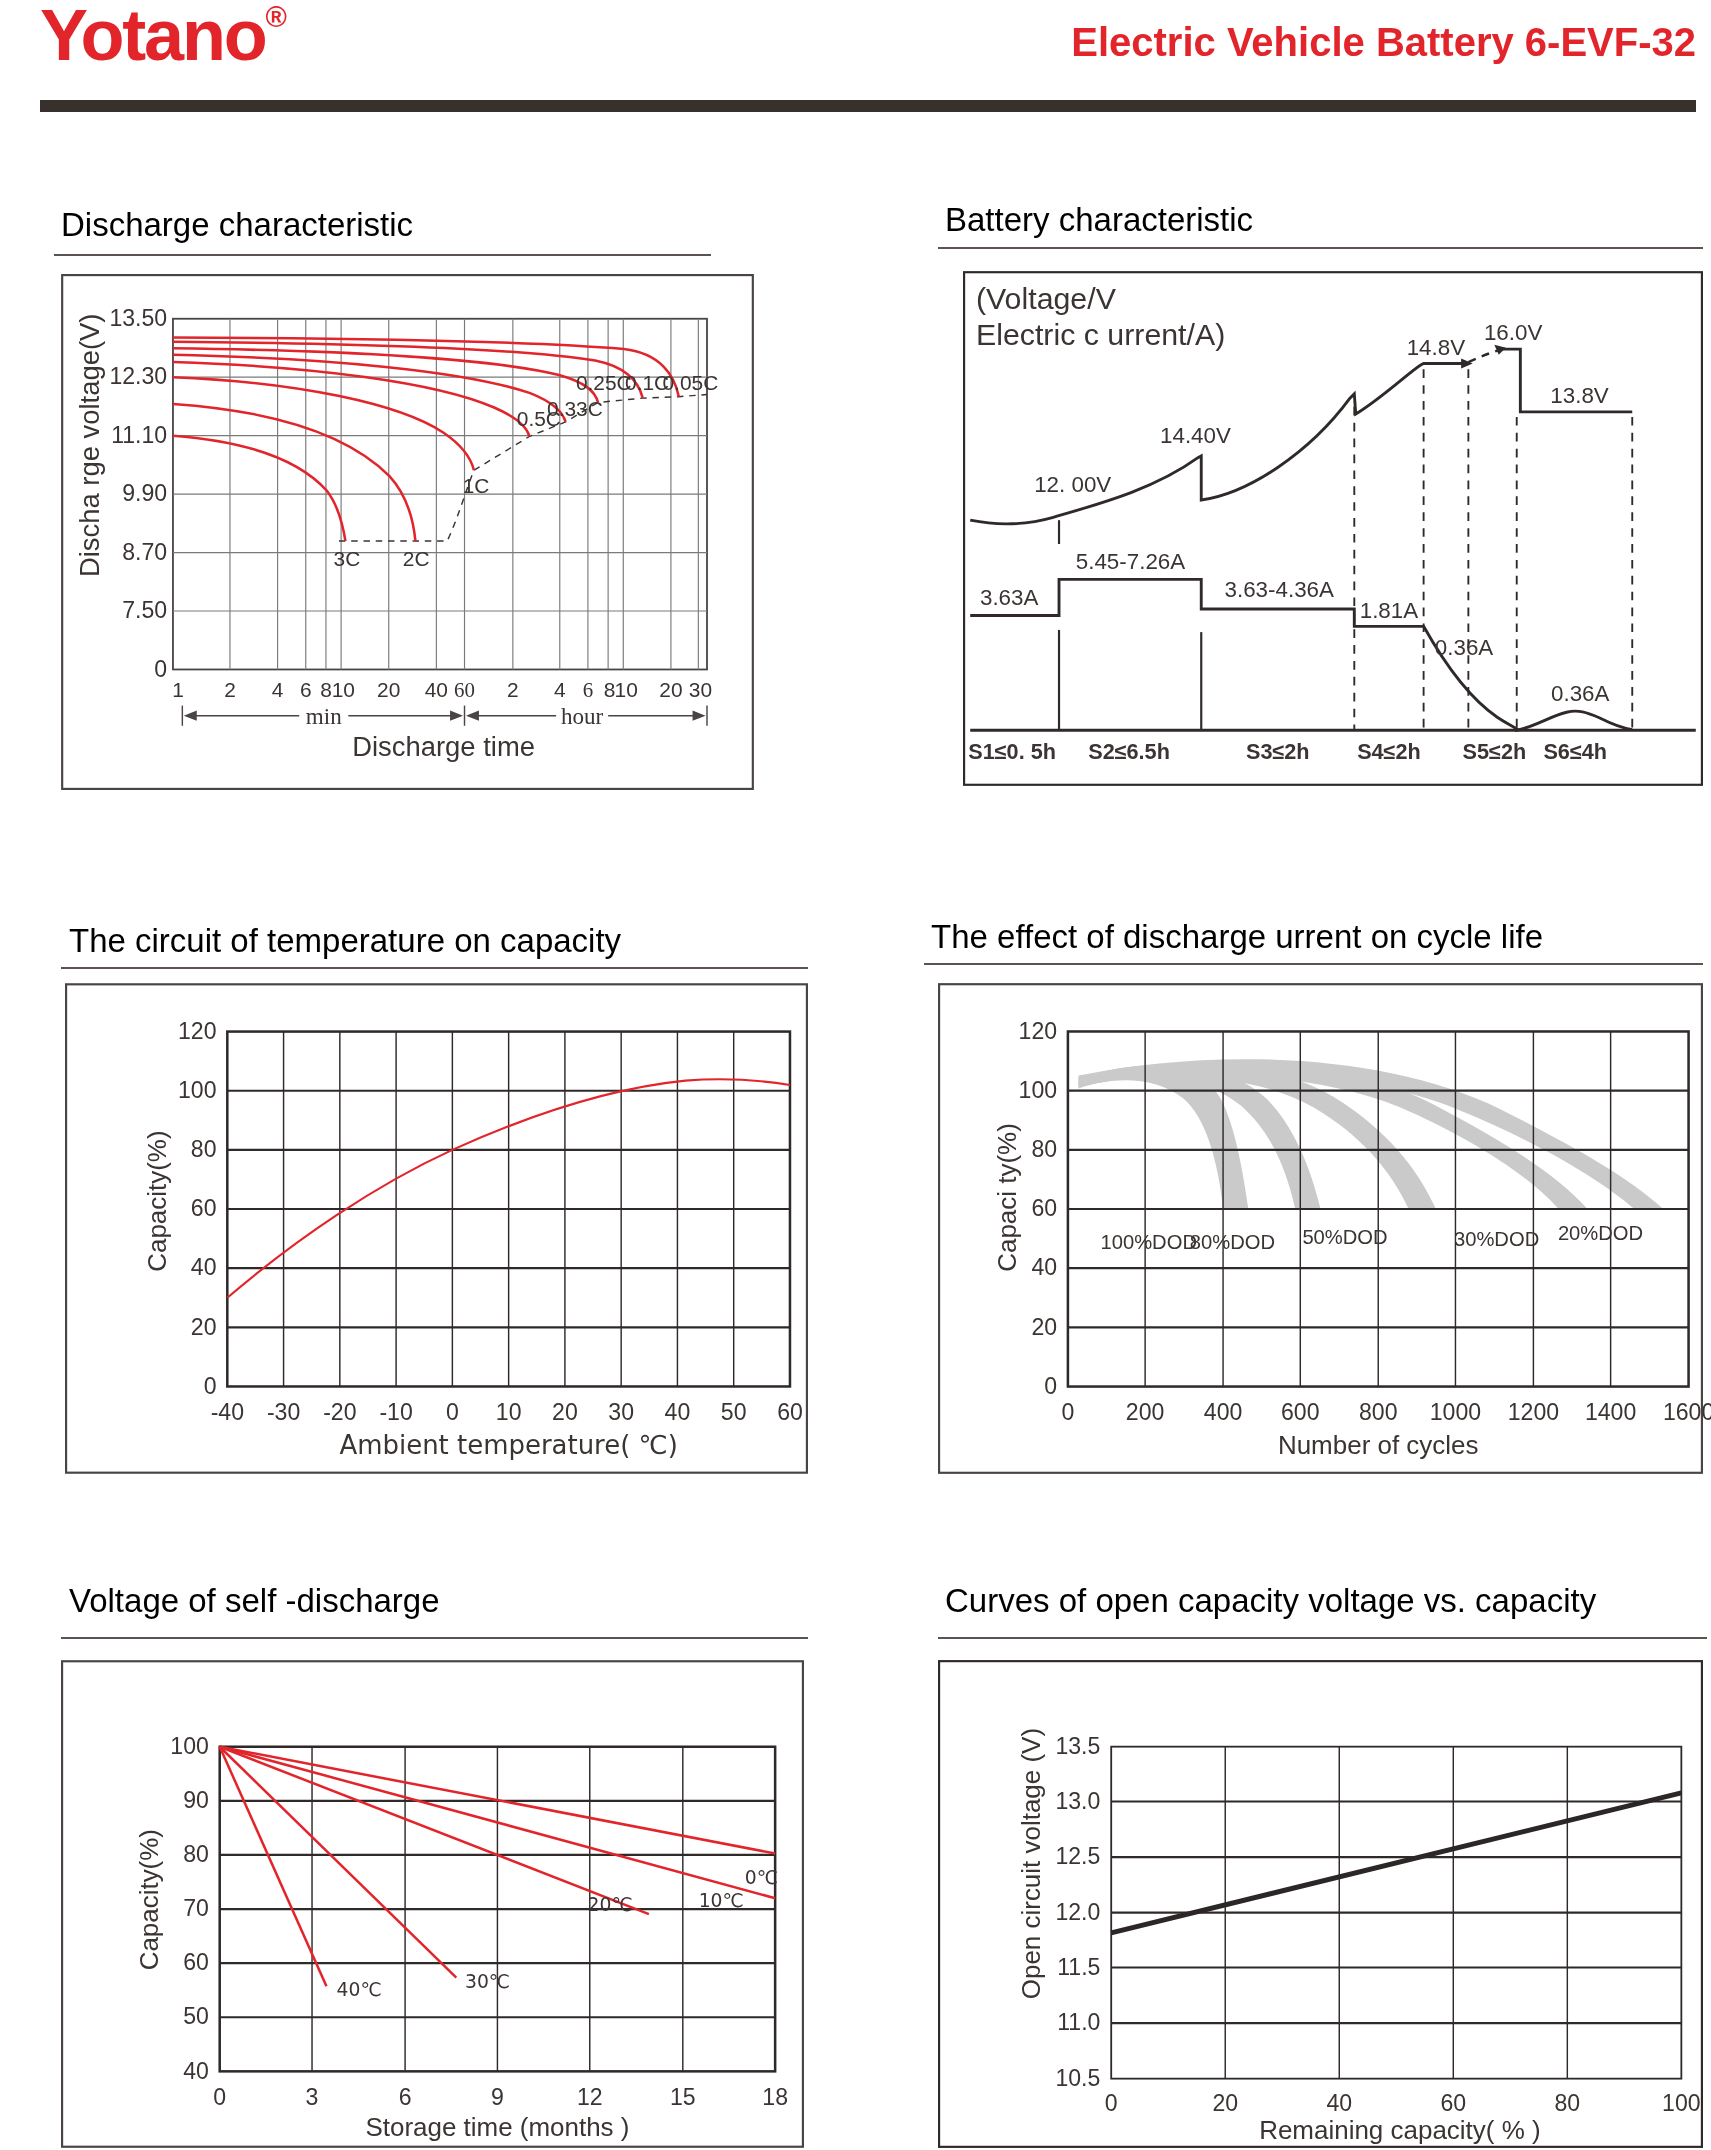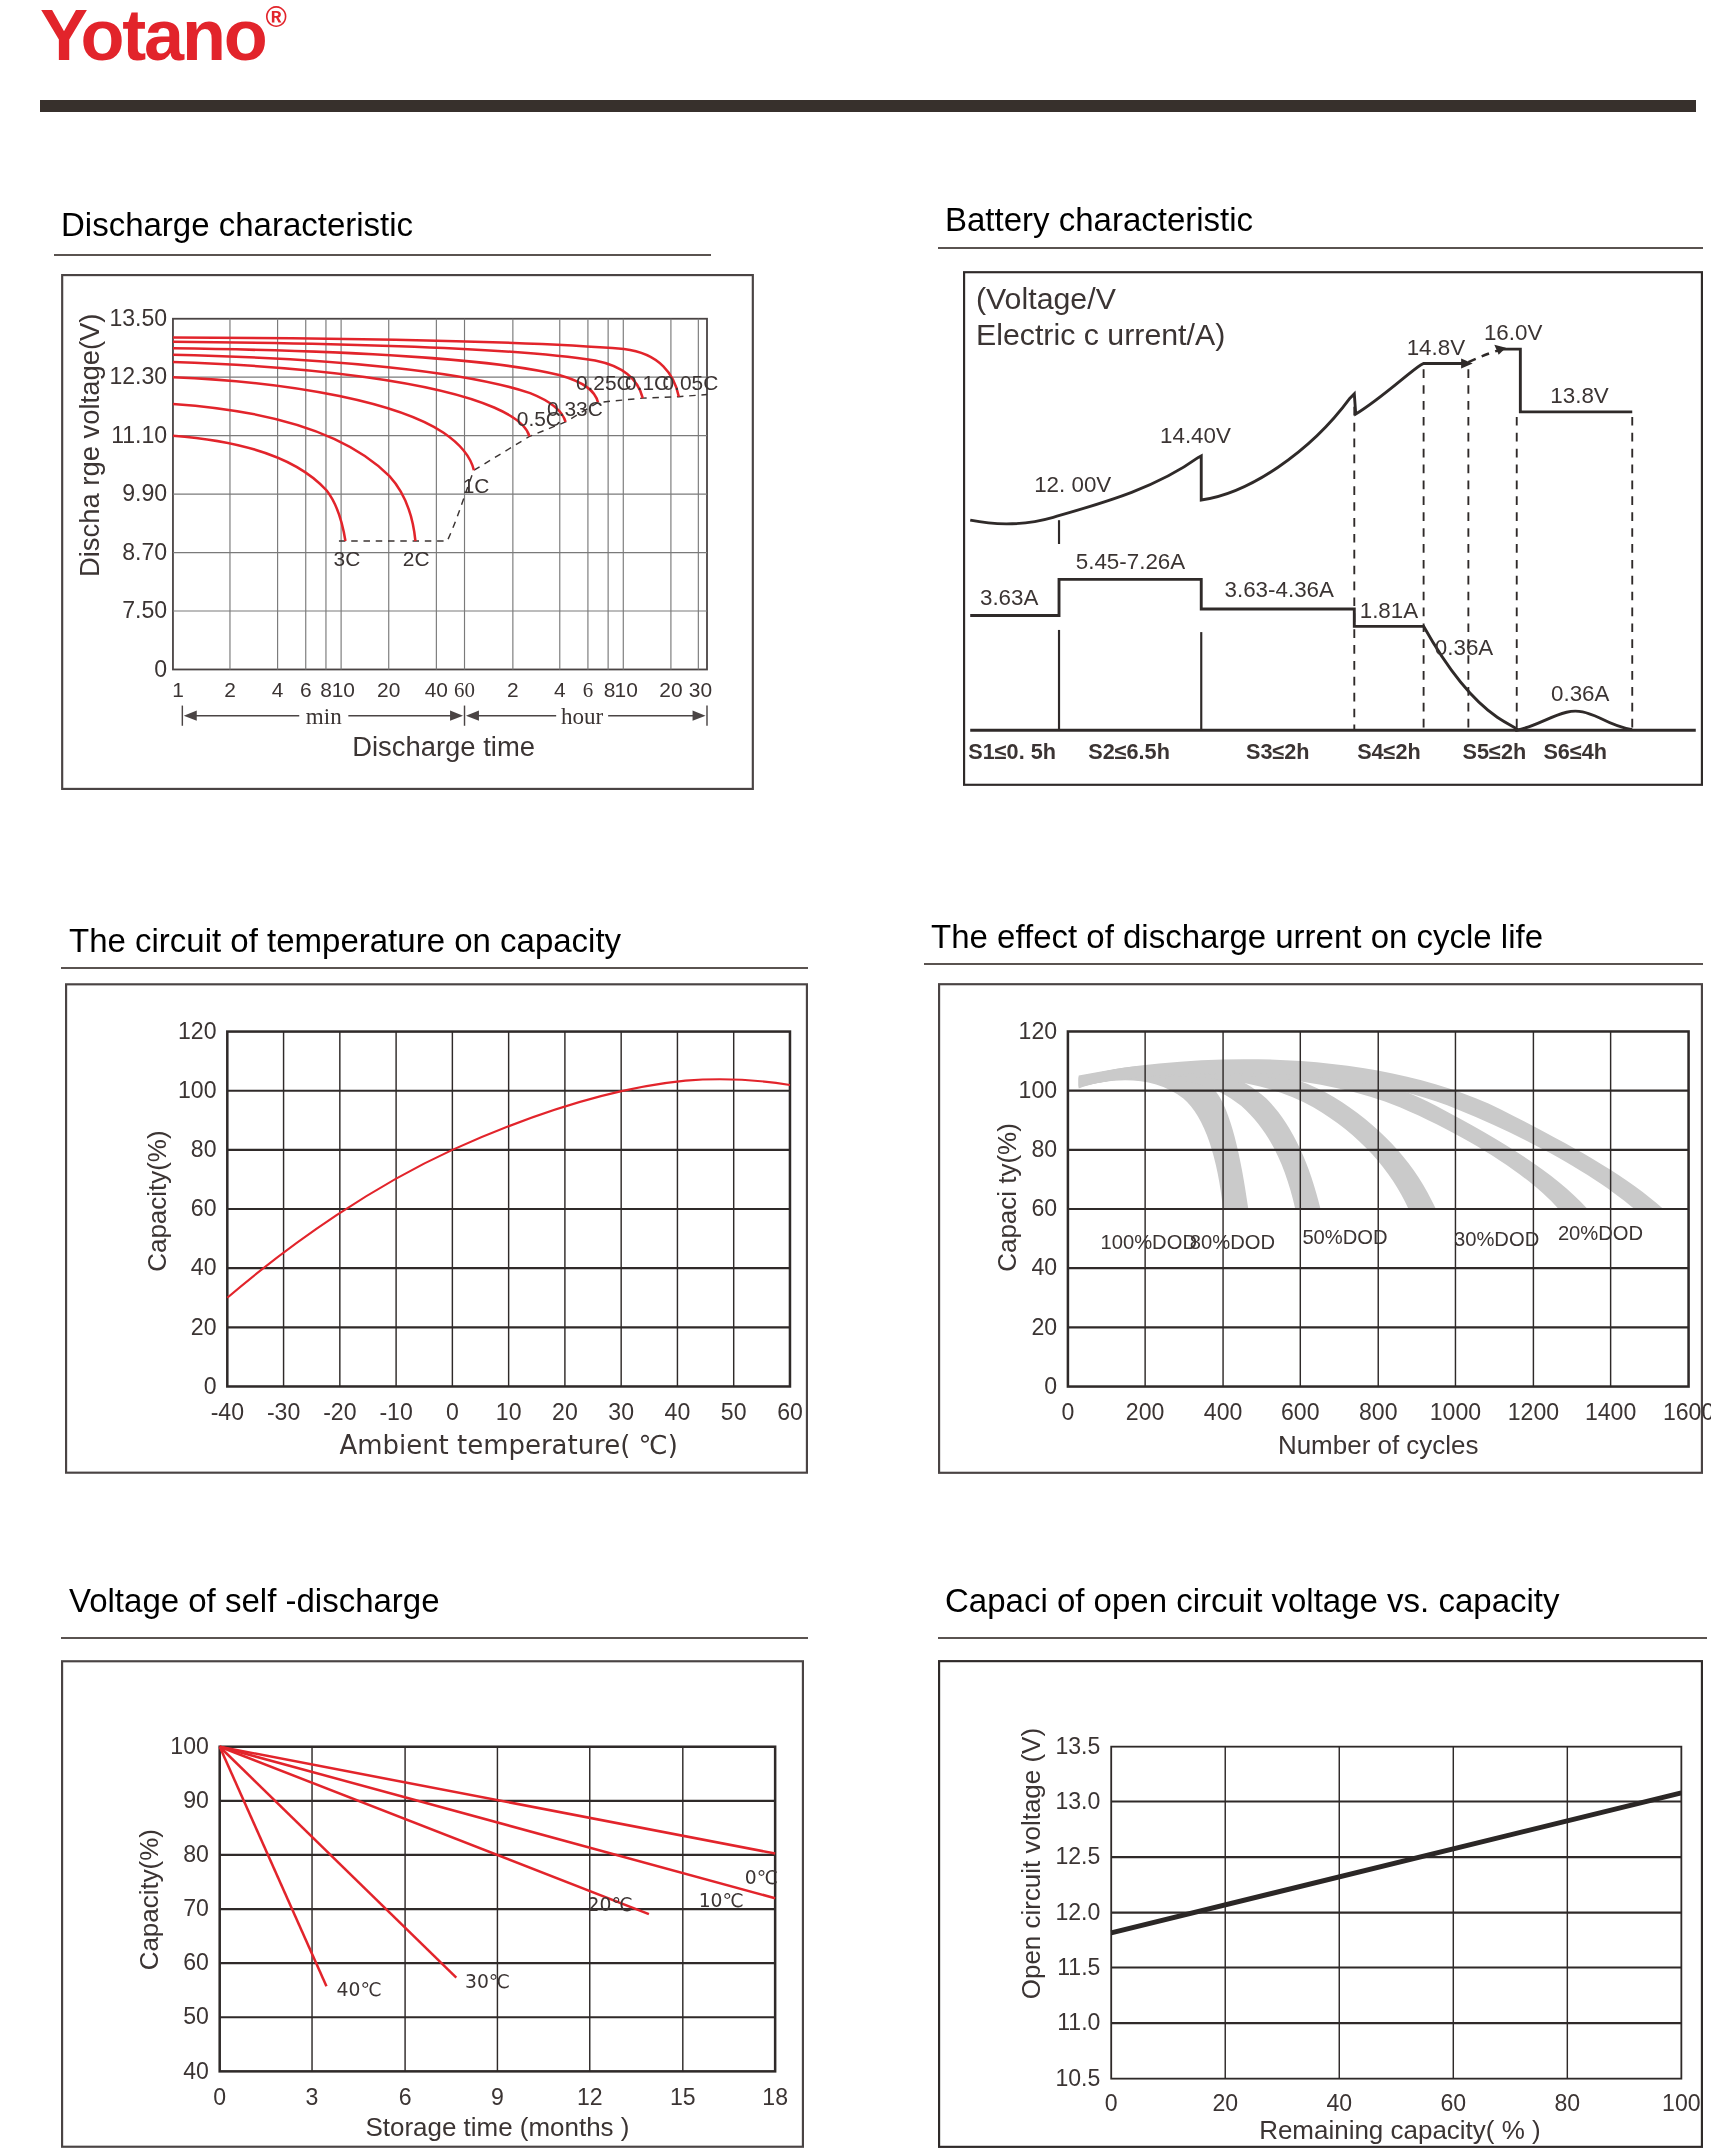--- a/index.html
+++ b/index.html
@@ -24,20 +24,21 @@
   .dod{font-size:28px;fill:#777;}
   .cel{font-family:"DejaVu Sans","Liberation Sans",sans-serif;}
   .tlab{font-size:26px;}
 </style>
 </head>
 <body>
 
 <div id="page">
 
   <div class="logo"><span>Yotano</span><sup>®</sup></div>
+  <div class="prod-title">Electric Vehicle Battery 6-EVF-32</div>
   <div class="head-bar"></div>
 
   <div class="sec-title" style="left:61px;top:206px;">Discharge characteristic</div>
   <div class="sec-rule" style="left:54px;top:254px;width:657px;"></div>
 
   <svg style="left:61px;top:274px;" width="693" height="516" viewBox="0 0 960 715">
     <g>
       <rect x="1.5" y="1.5" width="957" height="712" fill="none" stroke="#4a4444" stroke-width="3"></rect>
       <rect x="155" y="62" width="740" height="486" fill="none" stroke="#4a4444" stroke-width="2.5"></rect>
     </g>
@@ -350,21 +351,21 @@
       <text x="477" y="617">6</text>
       <text x="605" y="617">9</text>
       <text x="733" y="617">12</text>
       <text x="862" y="617">15</text>
       <text x="990" y="617">18</text>
     </g>
     <text class="axlab36" x="605" y="660" text-anchor="middle">Storage  time (months )</text>
     <text class="axlab36" transform="translate(135,430) rotate(-90)">Capacity(%)</text>
   </svg>
 
-  <div class="sec-title" style="left:945px;top:1582px;">Capaci of open circuit voltage vs. capacity</div>
+  <div class="sec-title" style="left:945px;top:1582px;">Curves of open capacity voltage vs. capacity</div>
   <div class="sec-rule" style="left:938px;top:1637px;width:769px;"></div>
 
   <svg style="left:938px;top:1660px;" width="765" height="488" viewBox="0 0 1060 676">
     <rect x="1.5" y="1.5" width="1057" height="673" fill="none" stroke="#2f2a29" stroke-width="3"></rect>
     <g stroke="#2f2a29">
       <rect x="240" y="120" width="790" height="460" fill="none" stroke-width="2.5"></rect>
       <line x1="240" y1="196" x2="1030" y2="196" stroke-width="3"></line>
       <line x1="240" y1="273" x2="1030" y2="273" stroke-width="3"></line>
       <line x1="240" y1="350" x2="1030" y2="350" stroke-width="3"></line>
       <line x1="240" y1="426" x2="1030" y2="426" stroke-width="3"></line>

